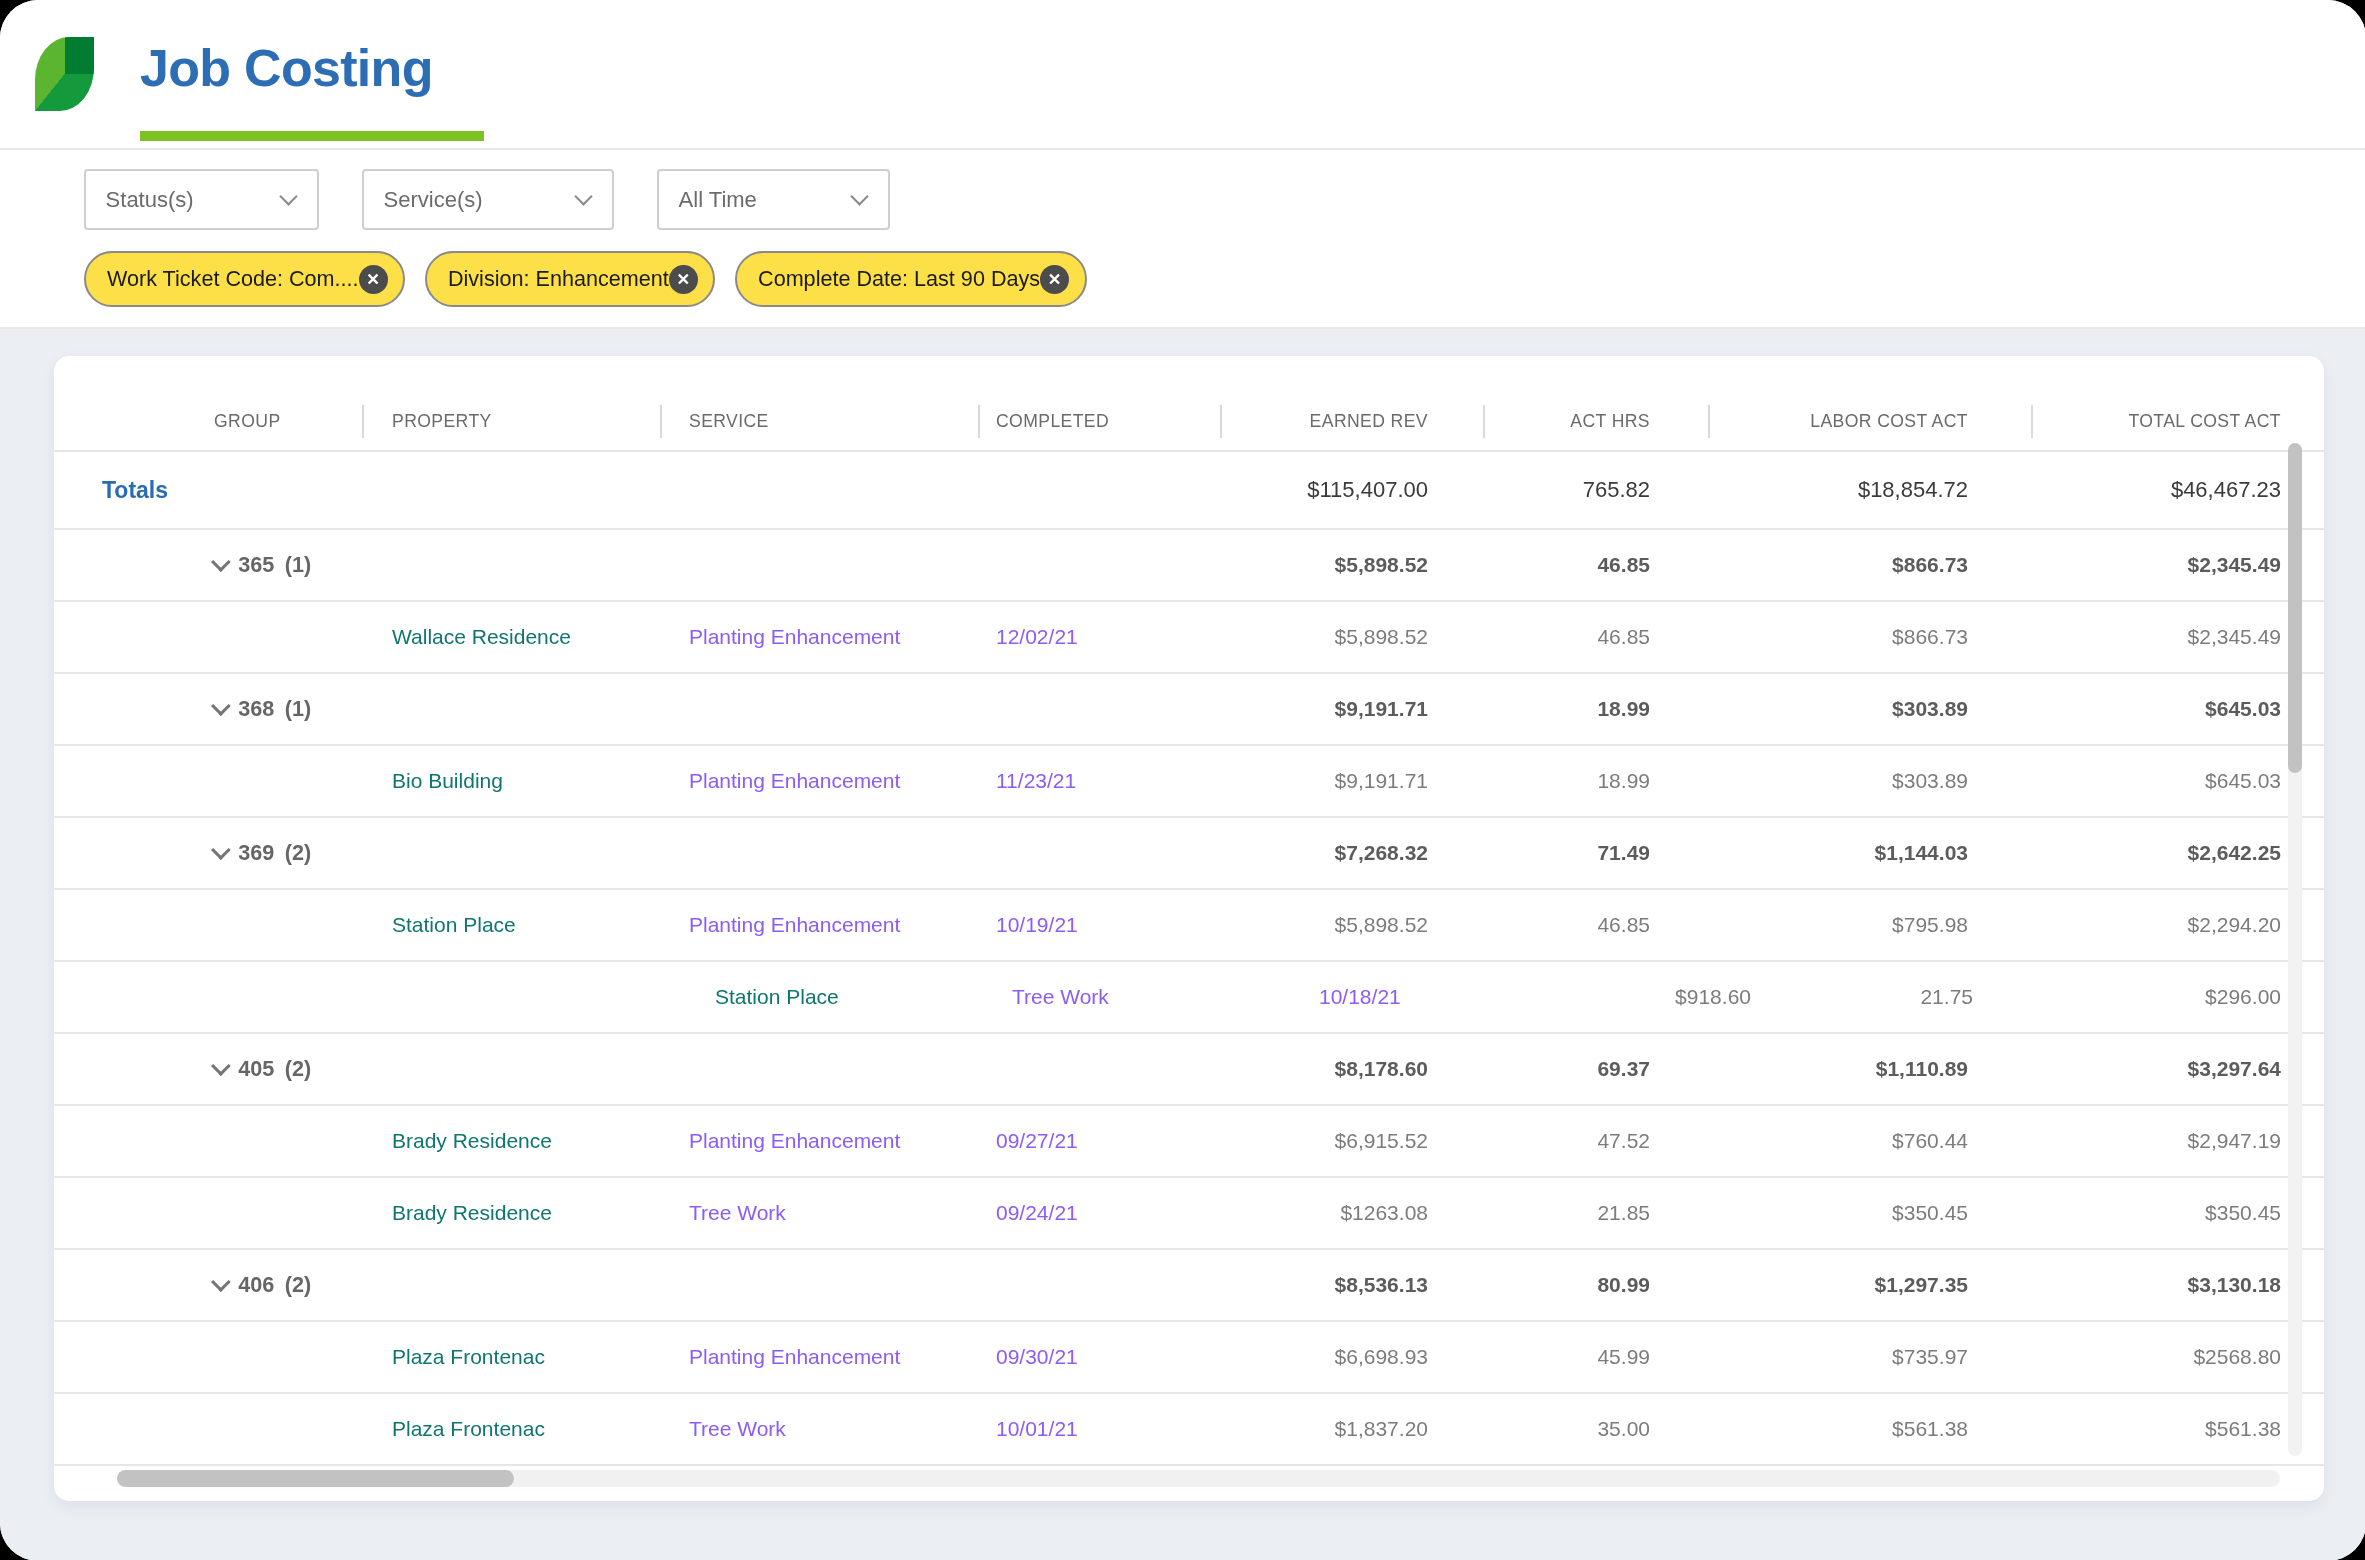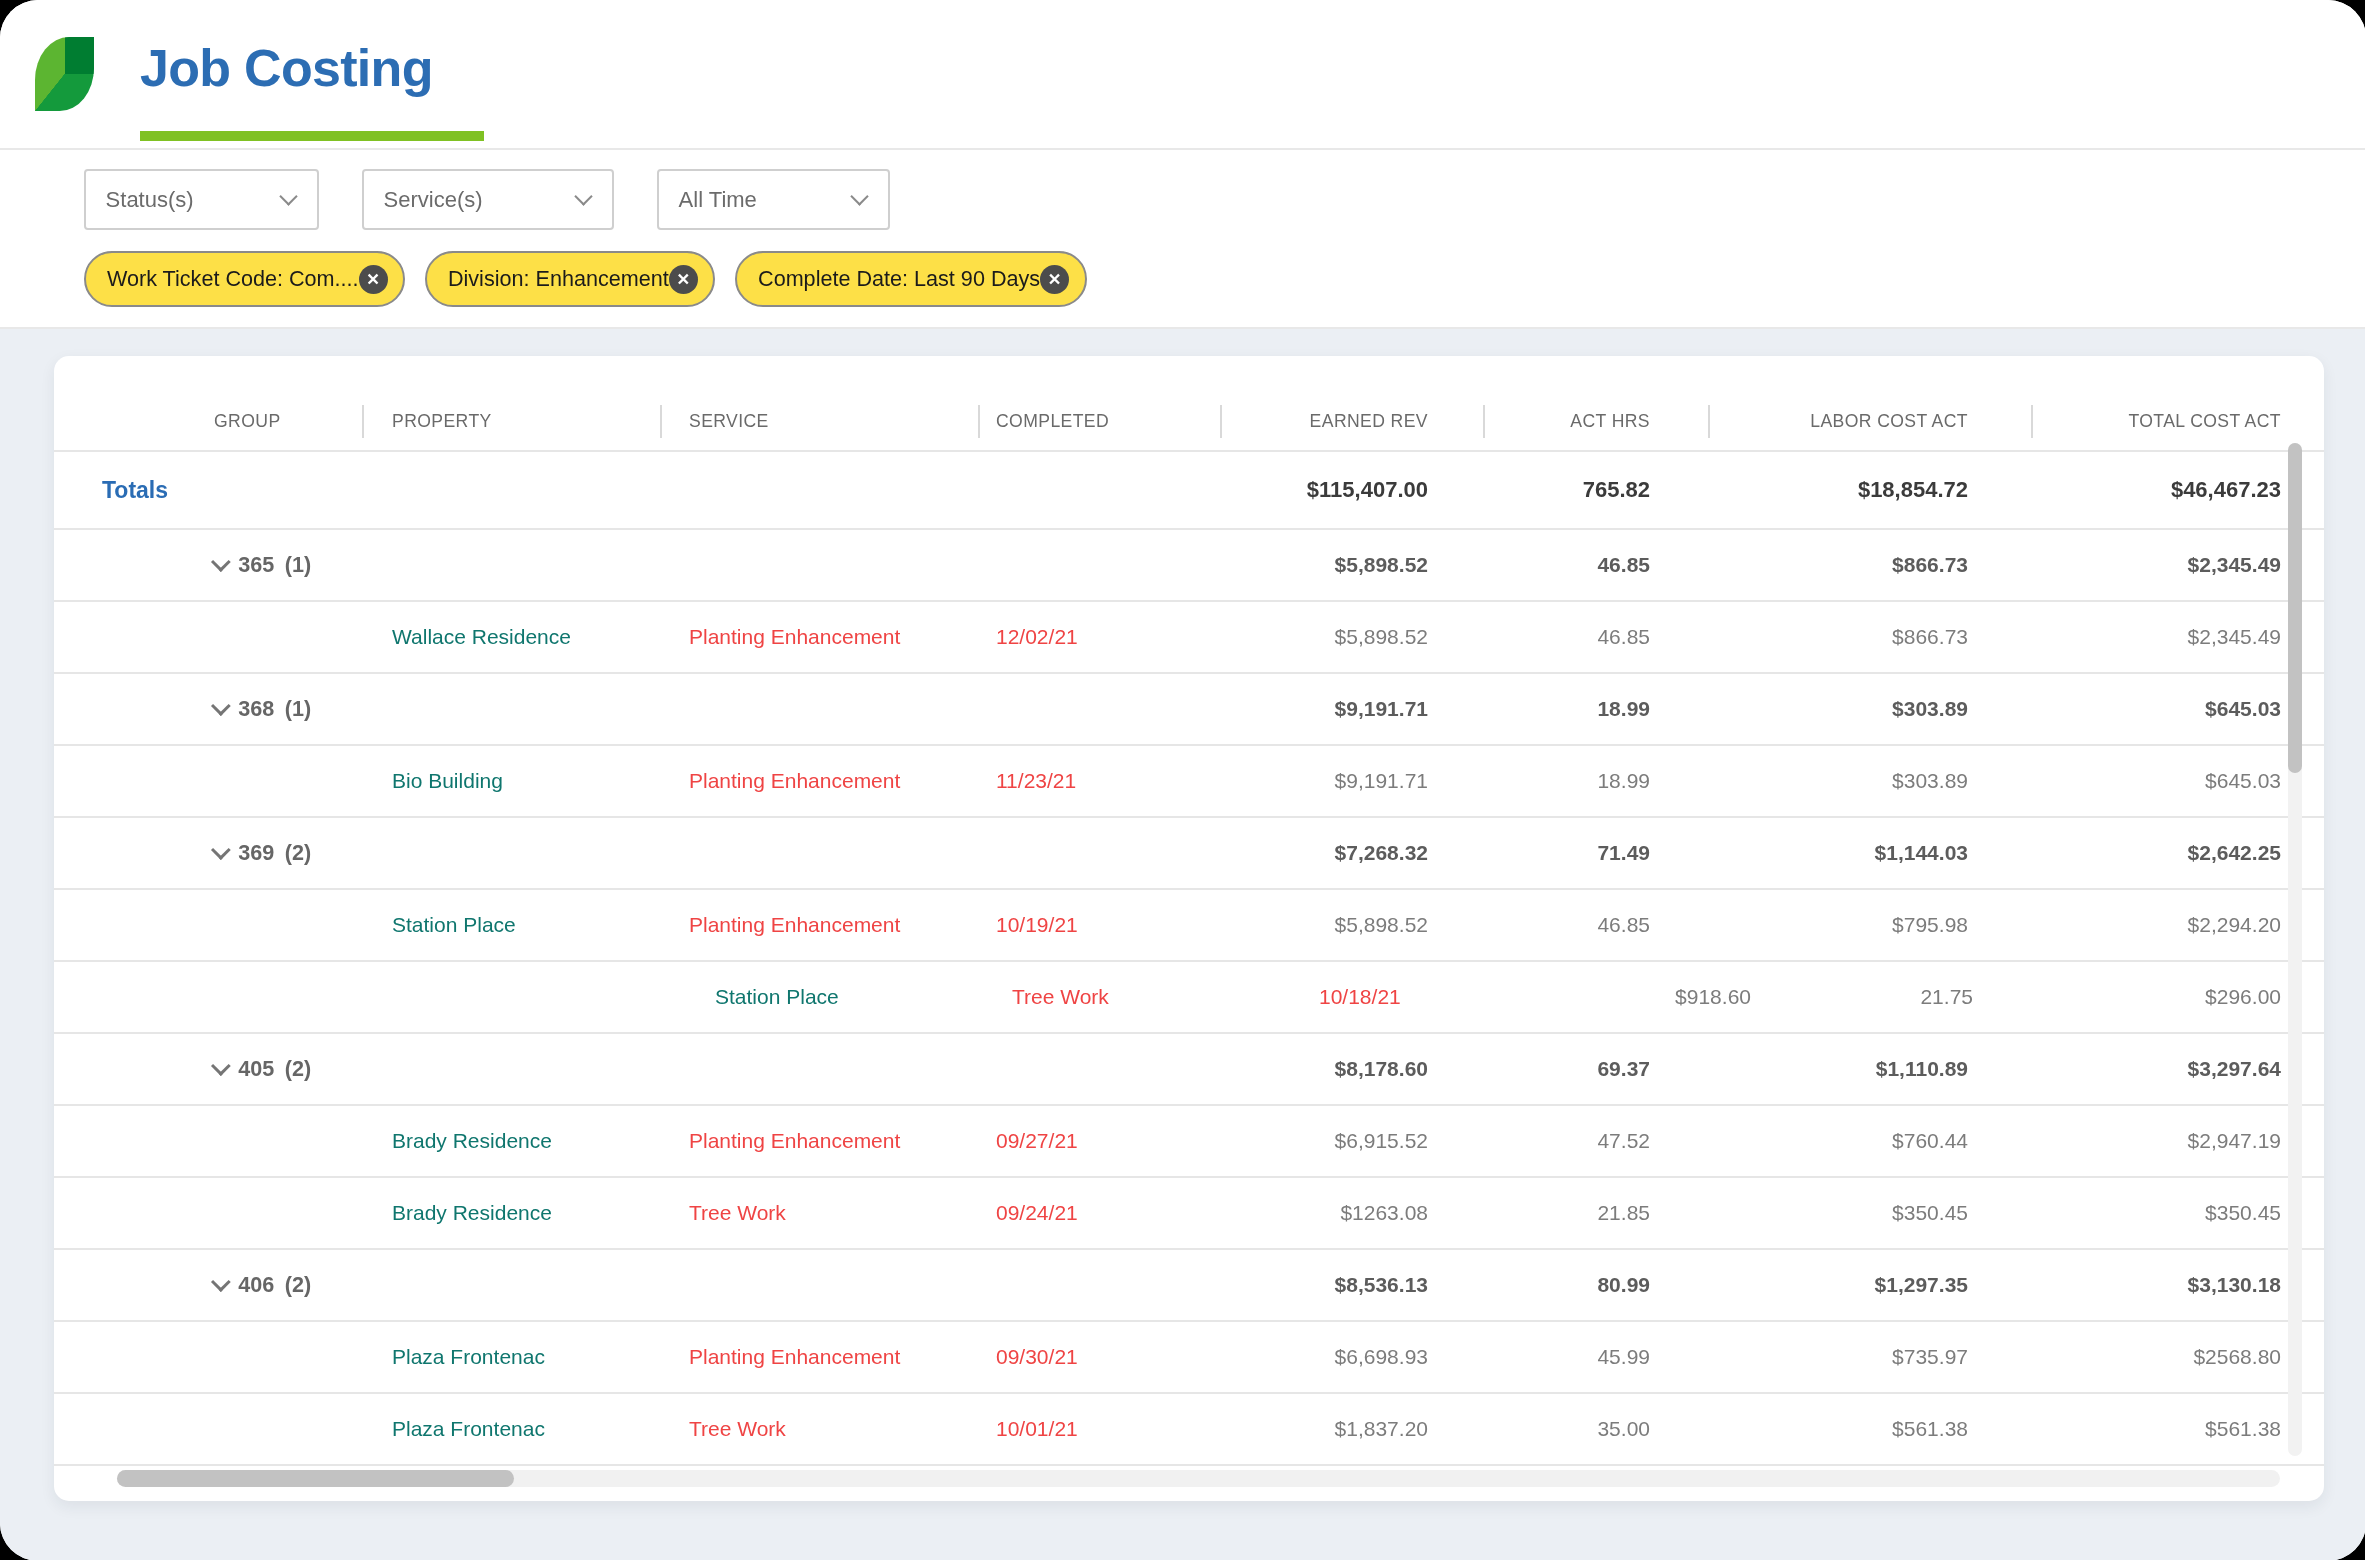--- a/index.html
+++ b/index.html
@@ -56,27 +56,27 @@
   .c3{width:318px;padding-left:29px;}
   .c4{width:242px;padding-left:18px;}
   .c5{width:263px;padding-right:55px;}
   .c6{width:225px;padding-right:58px;}
   .c7{width:323px;padding-right:63px;}
   .c8{width:293px;padding-right:43px;}
   .right,.num{justify-content:flex-end;text-align:right;}
   .totals-row .c1{padding-left:48px;}
   .totals-label{color:#2a6cb4;font-weight:700;font-size:23px;}
   .num{font-size:21px;color:#7c7c7c;}
-  .totals-row .num{font-weight:700;color:#3b3b3b;font-size:22px;}
+  .totals-row .num{font-weight:400;color:#3b3b3b;font-size:22px;}
   .group-row .num{font-weight:700;color:#5c5c5c;}
   .group-cell{gap:10.5px;color:#666;font-weight:700;font-size:21.6px;}
   .gchev{display:inline-block;width:13.7px;height:13.7px;border-right:3.3px solid #757575;
     border-bottom:3.3px solid #757575;transform:rotate(45deg);margin-top:-7.8px;cursor:pointer;}
   .plink{color:#0f766e;font-size:21px;cursor:pointer;text-decoration:none;}
-  .svc,.date{font-size:21px;color:#ef4444;}
+  .svc,.date{font-size:21px;color:#8b5cf6;}
   
   .vscroll{position:absolute;right:22px;top:87px;width:14.4px;height:1013px;
     background:#f2f2f2;border-radius:7.2px;}
   .vthumb{position:absolute;top:0;left:0;width:14.4px;height:330px;background:#c2c2c2;border-radius:7.2px;}
   .hscroll{position:absolute;left:63px;top:1114px;width:2163px;height:16.3px;
     background:#f1f1f1;border-radius:8.5px;}
   .hthumb{position:absolute;left:0;top:0;width:397px;height:16.3px;background:#c2c2c2;border-radius:8.5px;}
 </style>
 </head>
 <body>

